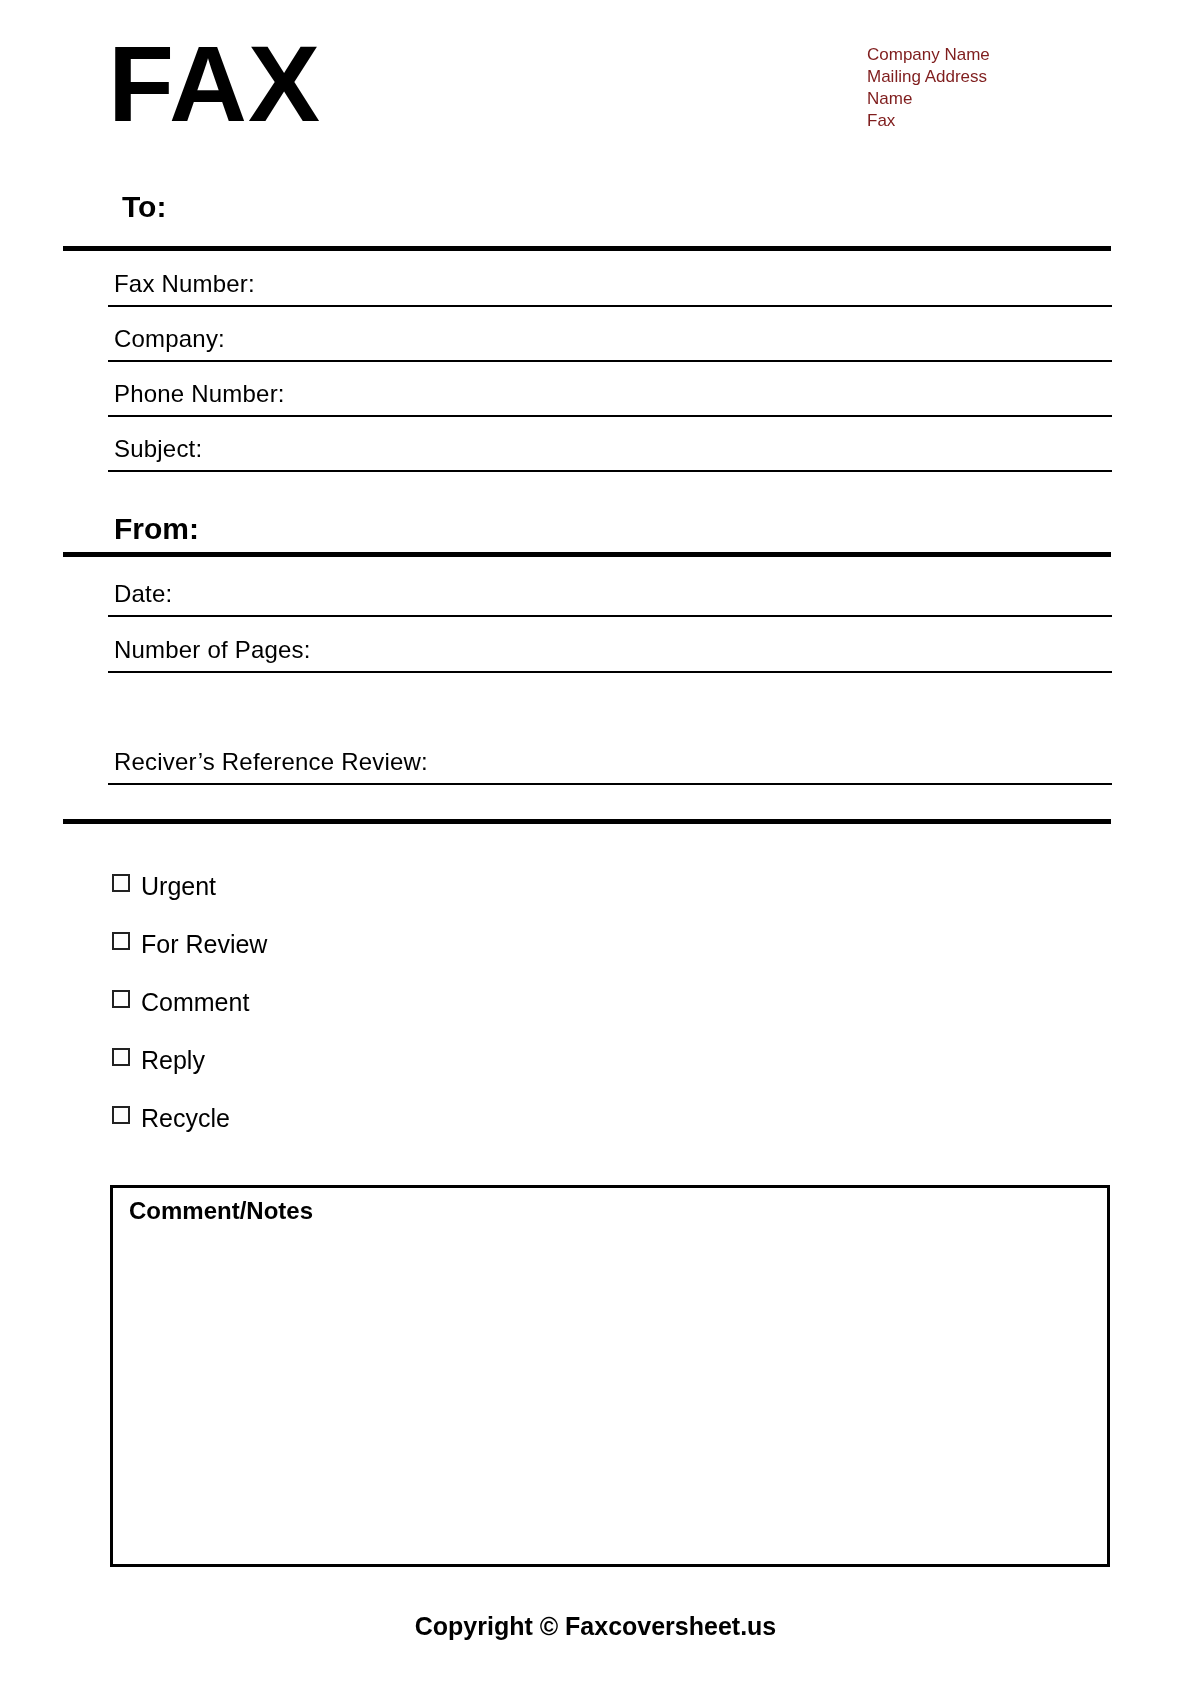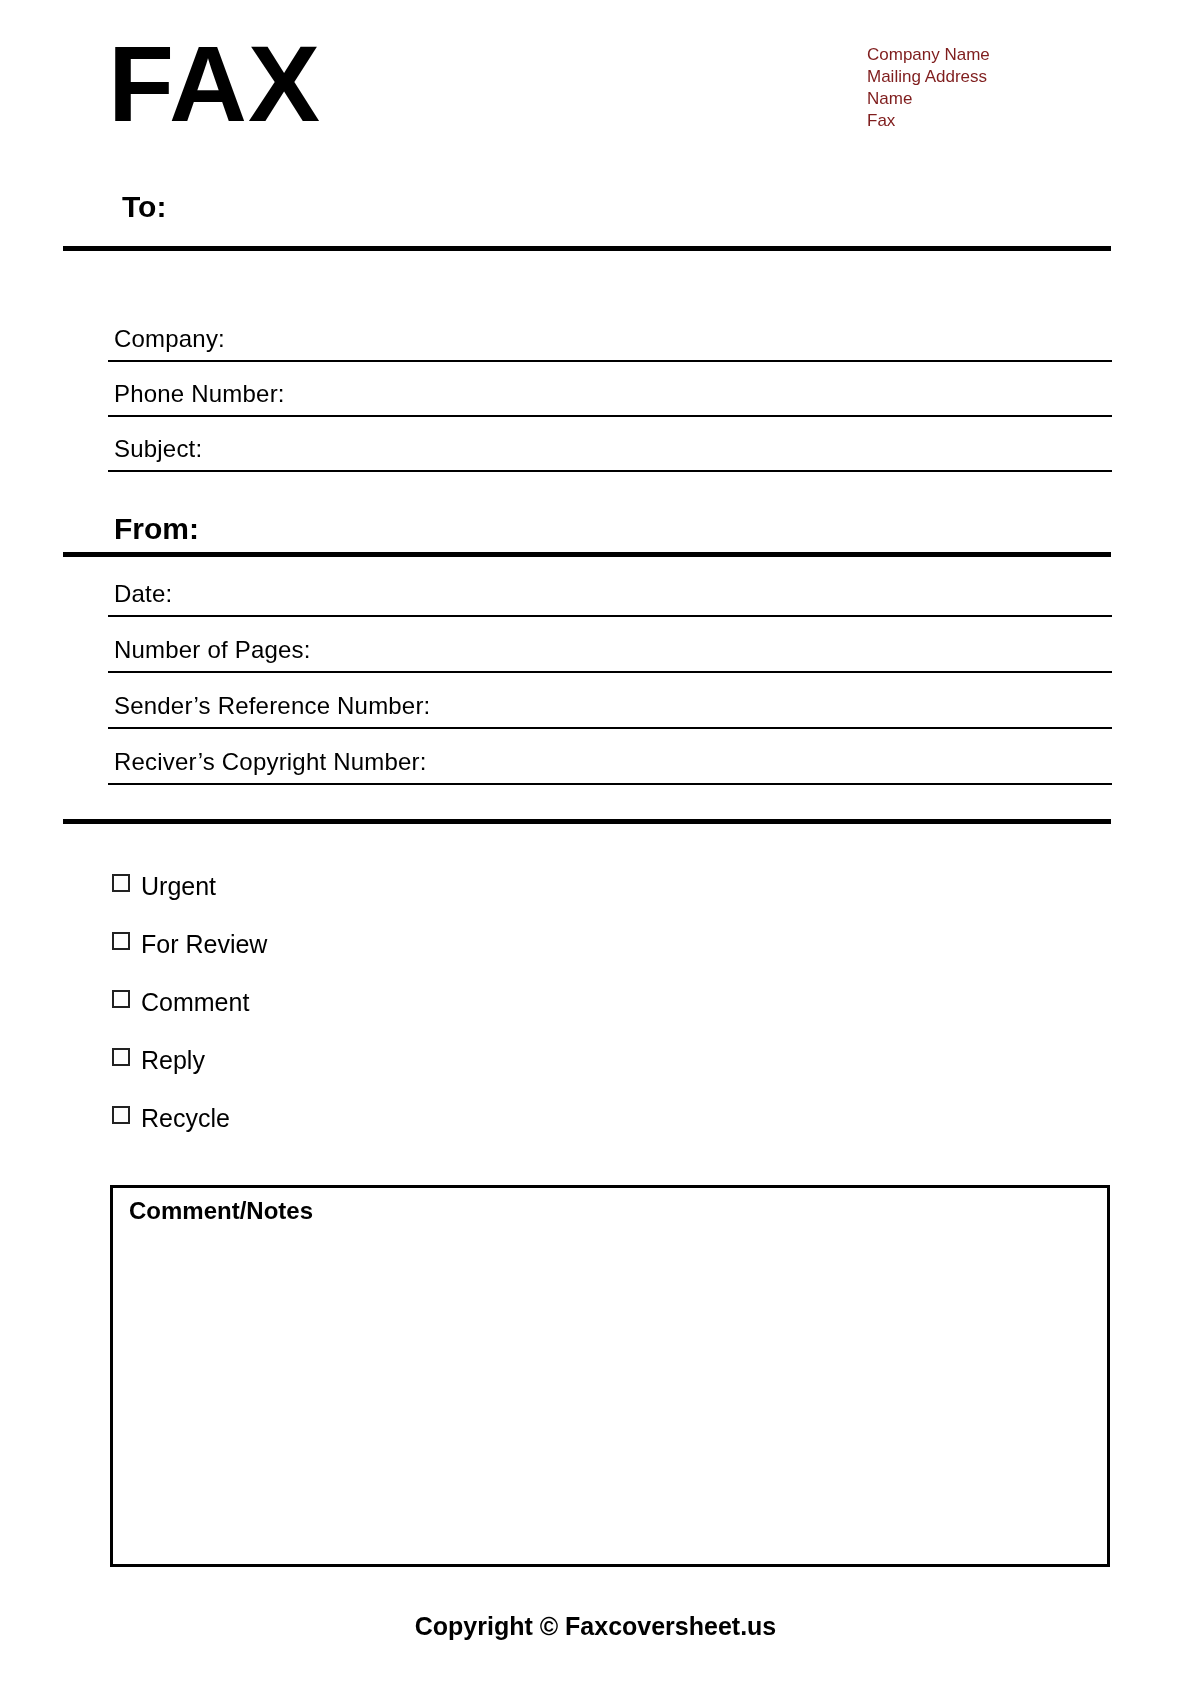--- a/index.html
+++ b/index.html
@@ -121,20 +121,24 @@
   <div class="company-block">
     <div>Company Name</div>
     <div>Mailing Address</div>
     <div>Name</div>
     <div>Fax</div>
   </div>
 
   <div class="heading to-heading">To:</div>
   <div class="thick-rule rule-to"></div>
 
+  <div class="field-row" style="top:257px">
+    <span class="field-label">Fax Number:</span>
+    <span></span>
+  </div>
   <div class="field-row" style="top:367px">
     <span class="field-label">Phone Number:</span>
     <span></span>
   </div>
   <div class="field-row" style="top:312px">
     <span class="field-label">Company:</span>
     <span></span>
   </div>
   <div class="field-row" style="top:422px">
     <span class="field-label">Subject:</span>
@@ -145,26 +149,22 @@
   <div class="thick-rule rule-from"></div>
 
   <div class="field-row" style="top:567px">
     <span class="field-label">Date:</span>
     <span></span>
   </div>
   <div class="field-row" style="top:623px">
     <span class="field-label">Number of Pages:</span>
     <span></span>
   </div>
-  <div class="field-row" style="top:679px">
-    <span class="field-label">Sender’s Reference Number:</span>
-    <span></span>
-  </div>
   <div class="field-row" style="top:735px">
-    <span class="field-label">Reciver’s Copyright Number:</span>
+    <span class="field-label">Reciver’s Reference Review:</span>
     <span></span>
   </div>
 
   <div class="thick-rule rule-bottom"></div>
 
   <div class="cb-row" style="top:874px">
     <span class="cb-box"></span>
     <span class="cb-label">Urgent</span>
   </div>
   <div class="cb-row" style="top:932px">

